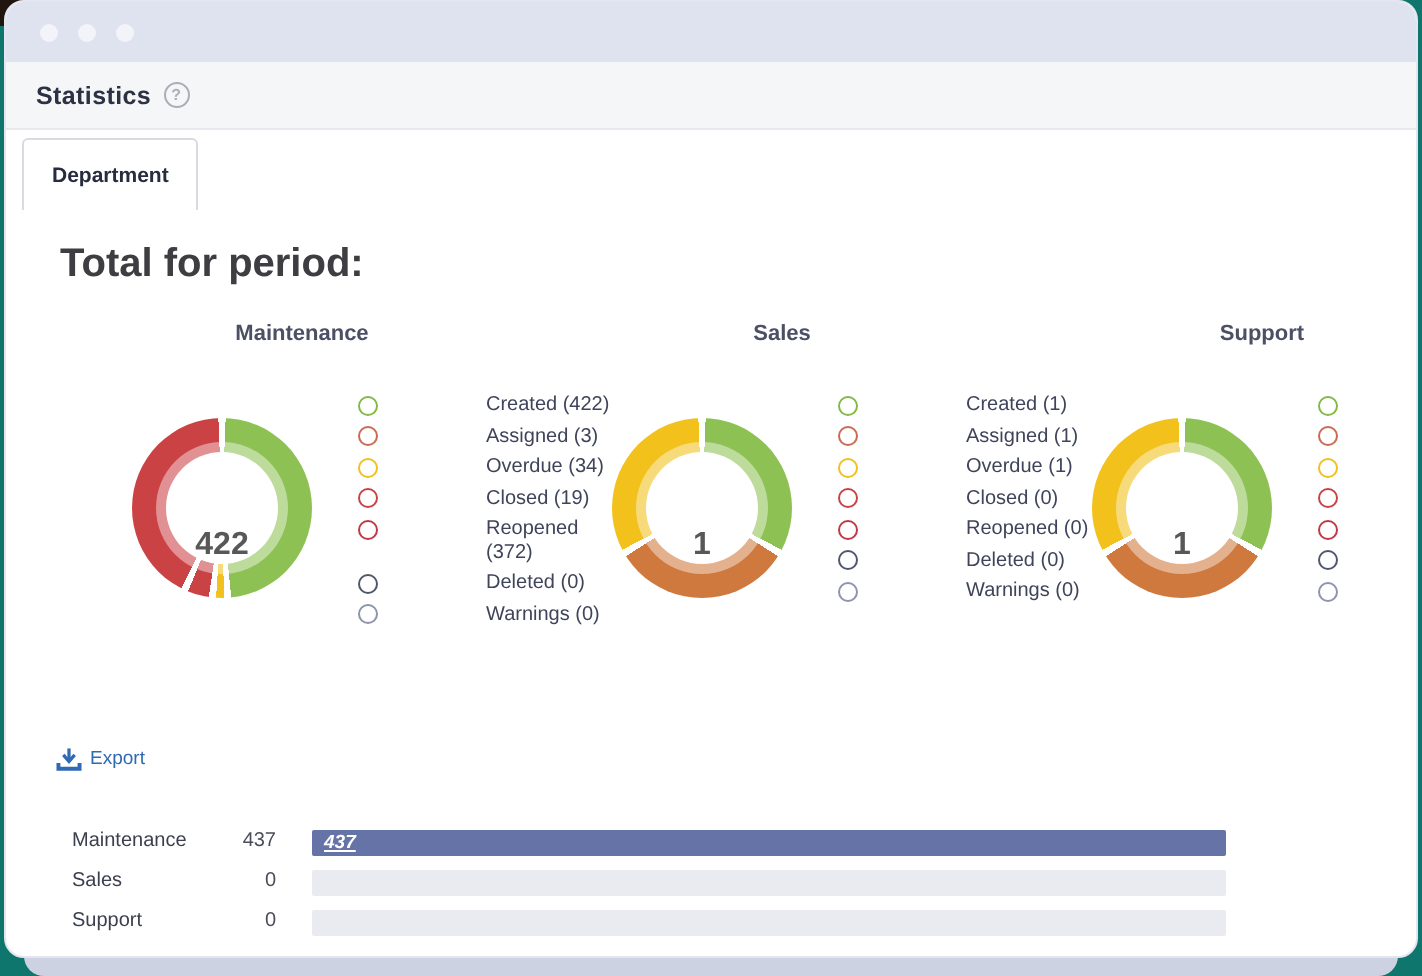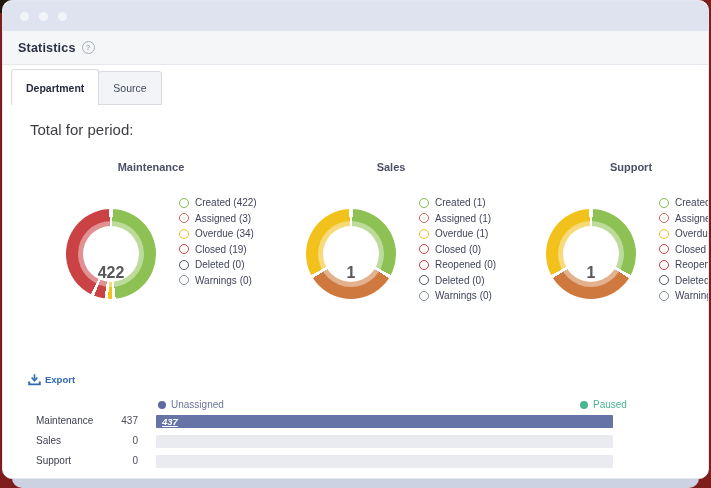--- a/index.html
+++ b/index.html
@@ -1,44 +1,44 @@
 <!DOCTYPE html>
 <html><head>
 <meta charset="utf-8">
 <style>
   html,body{margin:0;padding:0;background:#fff;font-family:"Liberation Sans",sans-serif;}
-  .stage{position:relative;width:711px;height:488px;background:#7f1d1d;overflow:hidden;}
+  .stage{position:relative;width:711px;height:488px;background:#0f766e;overflow:hidden;}
   .corner-artifact{position:absolute;left:0;top:0;width:13px;height:13px;background:#20150f;z-index:0;}
   .back-card{position:absolute;left:12px;right:12px;top:420px;height:68px;background:#ccd2e2;border-radius:10px;z-index:1;}
   .app-window{position:absolute;left:2px;right:2px;top:0;height:479px;background:#fff;border:1px solid #e4e5ee;border-radius:10px;overflow:hidden;z-index:2;box-sizing:border-box;}
   .titlebar{position:absolute;left:0;right:0;top:0;height:30px;background:#dfe2ef;border-radius:9px 9px 0 0;}
   .dot{position:absolute;top:11px;width:9px;height:9px;border-radius:50%;background:#f3f4fa;}
   .dot.d1{left:17px}.dot.d2{left:36px}.dot.d3{left:55px}
   .page-header{position:absolute;left:0;right:0;top:30px;height:34px;background:#f5f6f8;border-bottom:1px solid #e8e9ee;display:flex;align-items:center;padding-left:15px;box-sizing:border-box;}
   .page-title{font-size:12.5px;font-weight:bold;color:#2c3144;letter-spacing:.2px;}
   .help-icon{display:inline-flex;align-items:center;justify-content:center;width:11px;height:11px;margin-left:6px;border:1px solid #a9aeba;border-radius:50%;font-size:8px;line-height:1;color:#a9aeba;font-weight:bold;}
   .tab-bar{position:absolute;left:8px;top:68px;height:36px;display:flex;align-items:flex-end;z-index:3;}
   .tab{height:31px;box-sizing:border-box;background:#f3f4f7;border:1px solid #dadbe1;border-radius:3px 3px 0 0;display:flex;align-items:center;justify-content:center;padding:16px 14px;font-size:10.5px;color:#42485c;cursor:pointer;}
   .tab + .tab{margin-left:-1px;}
   .tab.active{height:36px;background:#fff;border-bottom:none;font-weight:bold;color:#272c3e;z-index:4;}
-  .content-heading{position:absolute;left:27px;font-size:15px;font-weight:400;color:#3e3e42;}
+  .content-heading{position:absolute;left:27px;font-size:20px;font-weight:700;color:#3e3e42;}
   .h-total{top:120px;}
   .h-moment{top:340px;}
   .chart-block{position:absolute;top:158px;width:240px;height:160px;}
   .cb-1{left:28px}.cb-2{left:268px}.cb-3{left:508px}
   .chart-title{position:absolute;left:0;top:2px;width:100%;text-align:center;font-size:11px;font-weight:bold;color:#4c5065;}
   .donut{position:absolute;left:35px;top:50px;width:90px;height:90px;border-radius:50%;}
   .hole{position:absolute;left:17px;top:17px;right:17px;bottom:17px;background:#fff;border-radius:50%;box-shadow:0 0 0 5px rgba(255,255,255,.42);display:flex;align-items:flex-end;justify-content:center;}
   .center-val{font-size:16px;font-weight:bold;color:#585858;}
   .legend{position:absolute;left:148px;top:38px;width:96px;margin:0;padding:0;list-style:none;}
-  .legend li{display:flex;align-items:flex-start;margin-bottom:4px;cursor:pointer;}
+  .legend li{display:flex;align-items:flex-start;margin-bottom:4px;cursor:pointer;gap:48px;}
   .ring{flex:0 0 auto;width:8px;height:8px;border:1.5px solid #999;border-radius:50%;background:#fff;margin-top:0.5px;margin-right:6px;}
   .ltxt{font-size:10px;line-height:11.5px;color:#40445a;white-space:nowrap;}
   .export-link{position:absolute;left:25px;top:372px;display:flex;align-items:center;gap:4px;cursor:pointer;text-decoration:none;}
-  .export-label{font-size:9.5px;font-weight:bold;color:#2f6ab3;}
+  .export-label{font-size:9.5px;font-weight:normal;color:#2f6ab3;}
   .bar-legend{position:absolute;top:398px;left:0;right:0;height:14px;}
   .blg{position:absolute;display:flex;align-items:center;gap:5px;}
   .blg-un{left:155px}.blg-pa{left:577px}
   .blg .dot2{width:8px;height:8px;border-radius:50%;background:#888;}
   .blg-label{font-size:10px;}
   .bar-rows{position:absolute;left:0;top:410px;right:0;}
   .brow{position:relative;height:20px;}
   .blabel{position:absolute;left:33px;top:4px;font-size:10px;color:#3c3f4e;}
   .bval{position:absolute;left:90px;width:45px;top:4px;text-align:right;font-size:10px;color:#4b4e5a;}
   .btrack{position:absolute;left:153px;top:3.5px;width:457px;height:13px;background:#e9ebf0;border-radius:1px;}
@@ -59,21 +59,20 @@
       <span class="dot d3"></span>
     </div>
 
     <div class="page-header">
       <span class="page-title">Statistics</span>
       <span class="help-icon">?</span>
     </div>
 
     <div class="tab-bar">
         <div class="tab active">Department</div>
-        <div class="tab">Source</div>
       </div>
 
     <div class="content-heading h-total">Total for period:</div>
 
     <div class="chart-block cb-1">
       <div class="chart-title">Maintenance</div>
       <div class="donut" style="background: conic-gradient(rgb(255, 255, 255) 0%, rgb(255, 255, 255) 0.65%, rgb(141, 193, 83) 0.65%, rgb(141, 193, 83) 48.35%, rgb(255, 255, 255) 48.35%, rgb(255, 255, 255) 49%, rgb(255, 255, 255) 49%, rgb(255, 255, 255) 49.65%, rgb(242, 193, 27) 49.65%, rgb(242, 193, 27) 51.05%, rgb(255, 255, 255) 51.05%, rgb(255, 255, 255) 51.7%, rgb(255, 255, 255) 51.7%, rgb(255, 255, 255) 52.35%, rgb(201, 67, 69) 52.35%, rgb(201, 67, 69) 56.15%, rgb(255, 255, 255) 56.15%, rgb(255, 255, 255) 56.8%, rgb(255, 255, 255) 56.8%, rgb(255, 255, 255) 57.45%, rgb(203, 66, 69) 57.45%, rgb(203, 66, 69) 99.35%, rgb(255, 255, 255) 99.35%, rgb(255, 255, 255) 100%);">
         <div class="hole">
           <span class="center-val">422</span>
         </div>
@@ -87,20 +86,24 @@
             <span class="ring" style="border-color:#cb6a52"></span>
             <span class="ltxt">Assigned (3)</span>
           </li>
           <li>
             <span class="ring" style="border-color:#f0c11e"></span>
             <span class="ltxt">Overdue (34)</span>
           </li>
           <li>
             <span class="ring" style="border-color:#c94345"></span>
             <span class="ltxt">Closed (19)</span>
+          </li>
+          <li>
+            <span class="ring" style="border-color:#bf3a43"></span>
+            <span class="ltxt">Reopened<br>(372)</span>
           </li>
           <li>
             <span class="ring" style="border-color:#4f576b"></span>
             <span class="ltxt">Deleted (0)</span>
           </li>
           <li>
             <span class="ring" style="border-color:#8c95aa"></span>
             <span class="ltxt">Warnings (0)</span>
           </li>
         </ul>
@@ -187,30 +190,20 @@
 
     <a class="export-link">
       <svg width="13" height="13" viewBox="0 0 16 16">
         <path d="M8 1.5 L8 8" stroke="#2f6ab3" stroke-width="2" fill="none"></path>
         <path d="M4.5 5.5 L8 9.5 L11.5 5.5" stroke="#2f6ab3" stroke-width="2" fill="none"></path>
         <path d="M1.5 10.5 L1.5 14 L14.5 14 L14.5 10.5" stroke="#2f6ab3" stroke-width="2.4" fill="none"></path>
       </svg>
       <span class="export-label">Export</span>
     </a>
 
-    <div class="bar-legend">
-      <span class="blg blg-un">
-        <span class="dot2" style="background: rgb(95, 107, 158);"></span>
-        <span class="blg-label" style="color: rgb(107, 116, 153);">Unassigned</span>
-      </span>
-      <span class="blg blg-pa">
-        <span class="dot2" style="background: rgb(74, 181, 145);"></span>
-        <span class="blg-label" style="color: rgb(74, 181, 145);">Paused</span>
-      </span>
-    </div>
 
     <div class="bar-rows">
         <div class="brow">
           <div class="blabel">Maintenance</div>
           <div class="bval">437</div>
           <div class="btrack">
             <a class="bfill" style="width:100%">437</a>
           </div>
         </div>
         <div class="brow">

